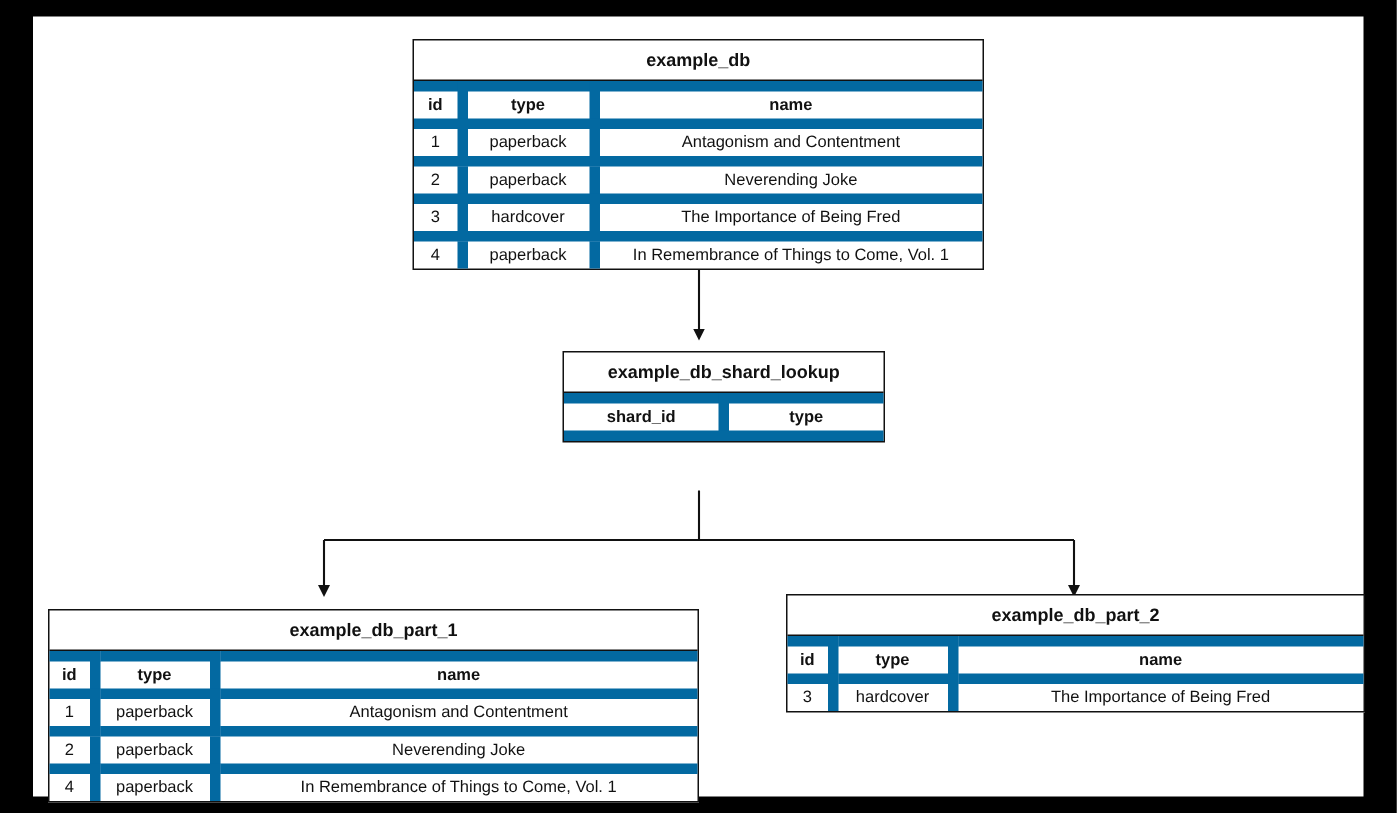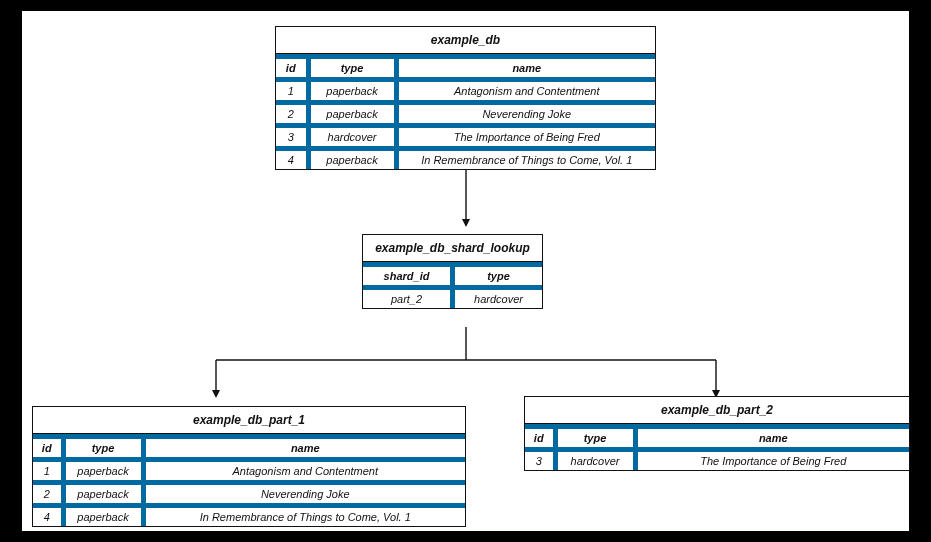--- a/index.html
+++ b/index.html
@@ -20,21 +20,20 @@
     width: 887px;
     height: 520px;
     background: #ffffff;
   }
   .diagram {
     position: absolute;
     left: 0;
     top: 0;
     width: 931px;
     height: 542px;
-    font-style: italic;
   }
   .tbl {
     position: absolute;
     border: 1px solid #111111;
     background: #ffffff;
     box-sizing: border-box;
   }
   .tbl-title {
     text-align: center;
     font-weight: bold;
@@ -43,21 +42,21 @@
     padding: 6px 4px 6px 4px;
     border-bottom: 1px solid #111111;
     box-sizing: border-box;
   }
   table.grid {
     border-collapse: collapse;
     width: 100%;
     table-layout: fixed;
   }
   table.grid th, table.grid td {
-    border: 5px solid #0369a1;
+    border: 7px solid #0369a1;
     font-size: 11px;
     color: #111111;
     text-align: center;
     padding: 3px 2px;
     box-sizing: border-box;
     white-space: nowrap;
     overflow: hidden;
   }
   table.grid th {
     font-weight: bold;
@@ -68,21 +67,21 @@
   }
   table.grid tr td:last-child,
   table.grid tr th:last-child {
     border-right: 0;
   }
   table.grid tr:last-child td {
     border-bottom: 0;
   }
   
   #t-main   { left: 275px; top: 26px;  width: 381px; }
-  #t-lookup { left: 362px; top: 234px; width: 181px; }
+  #t-lookup { left: 375px; top: 234px; width: 215px; }
   #t-p1     { left: 32px;  top: 388px; width: 434px; margin-top: 18px; }
   #t-p2     { left: 524px; top: 396px; width: 386px; }
 
   svg.connectors {
     position: absolute;
     left: 0;
     top: 0;
     width: 931px;
     height: 542px;
     pointer-events: none;
@@ -157,24 +156,20 @@
           <col style="width:50%">
           <col style="width:50%">
         </colgroup>
       <thead>
         <tr>
           <th>shard_id</th>
           <th>type</th>
         </tr>
       </thead>
       <tbody>
-        <tr>
-          <td>part_2</td>
-          <td>hardcover</td>
-        </tr>
       </tbody>
     </table>
   </div>
 
   <div class="tbl" id="t-p1">
     <div class="tbl-title">example_db_part_1</div>
     <table class="grid">
       <colgroup>
           <col style="width:30px">
           <col style="width:80px">

